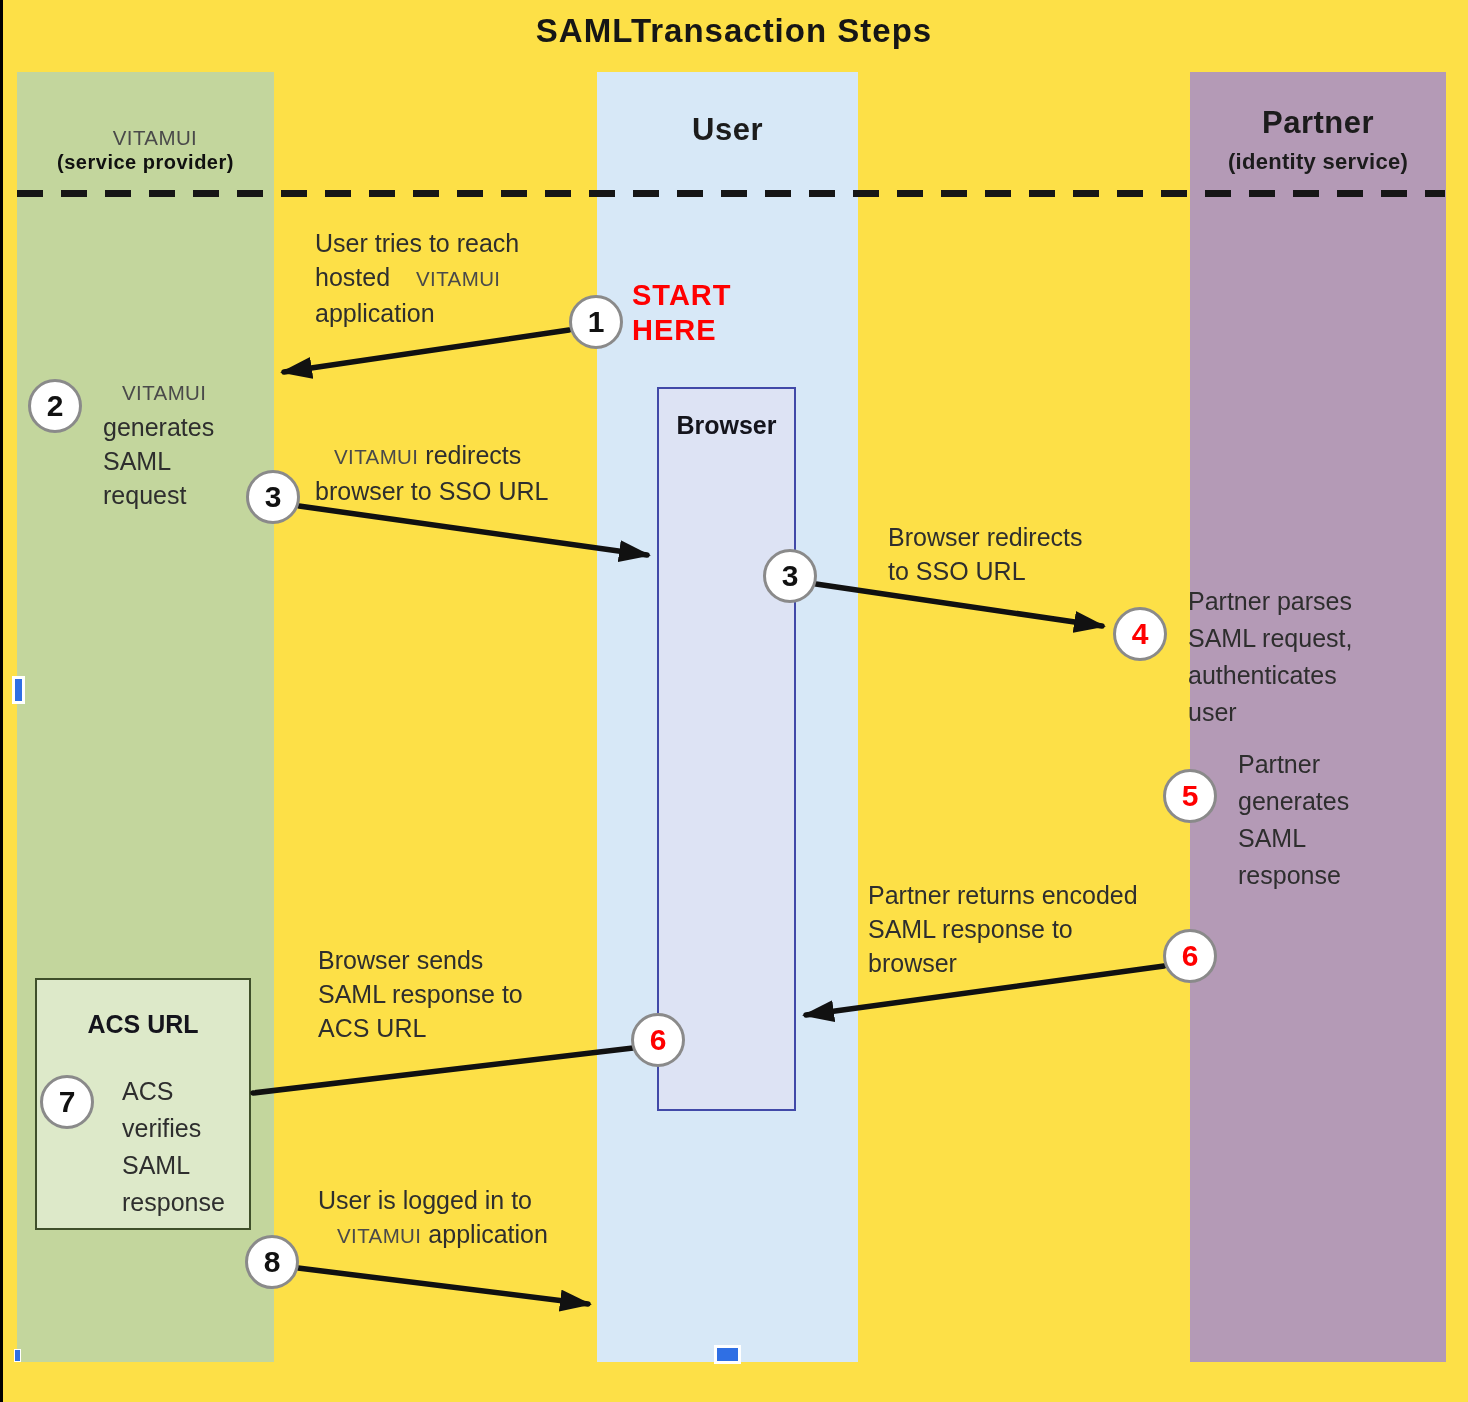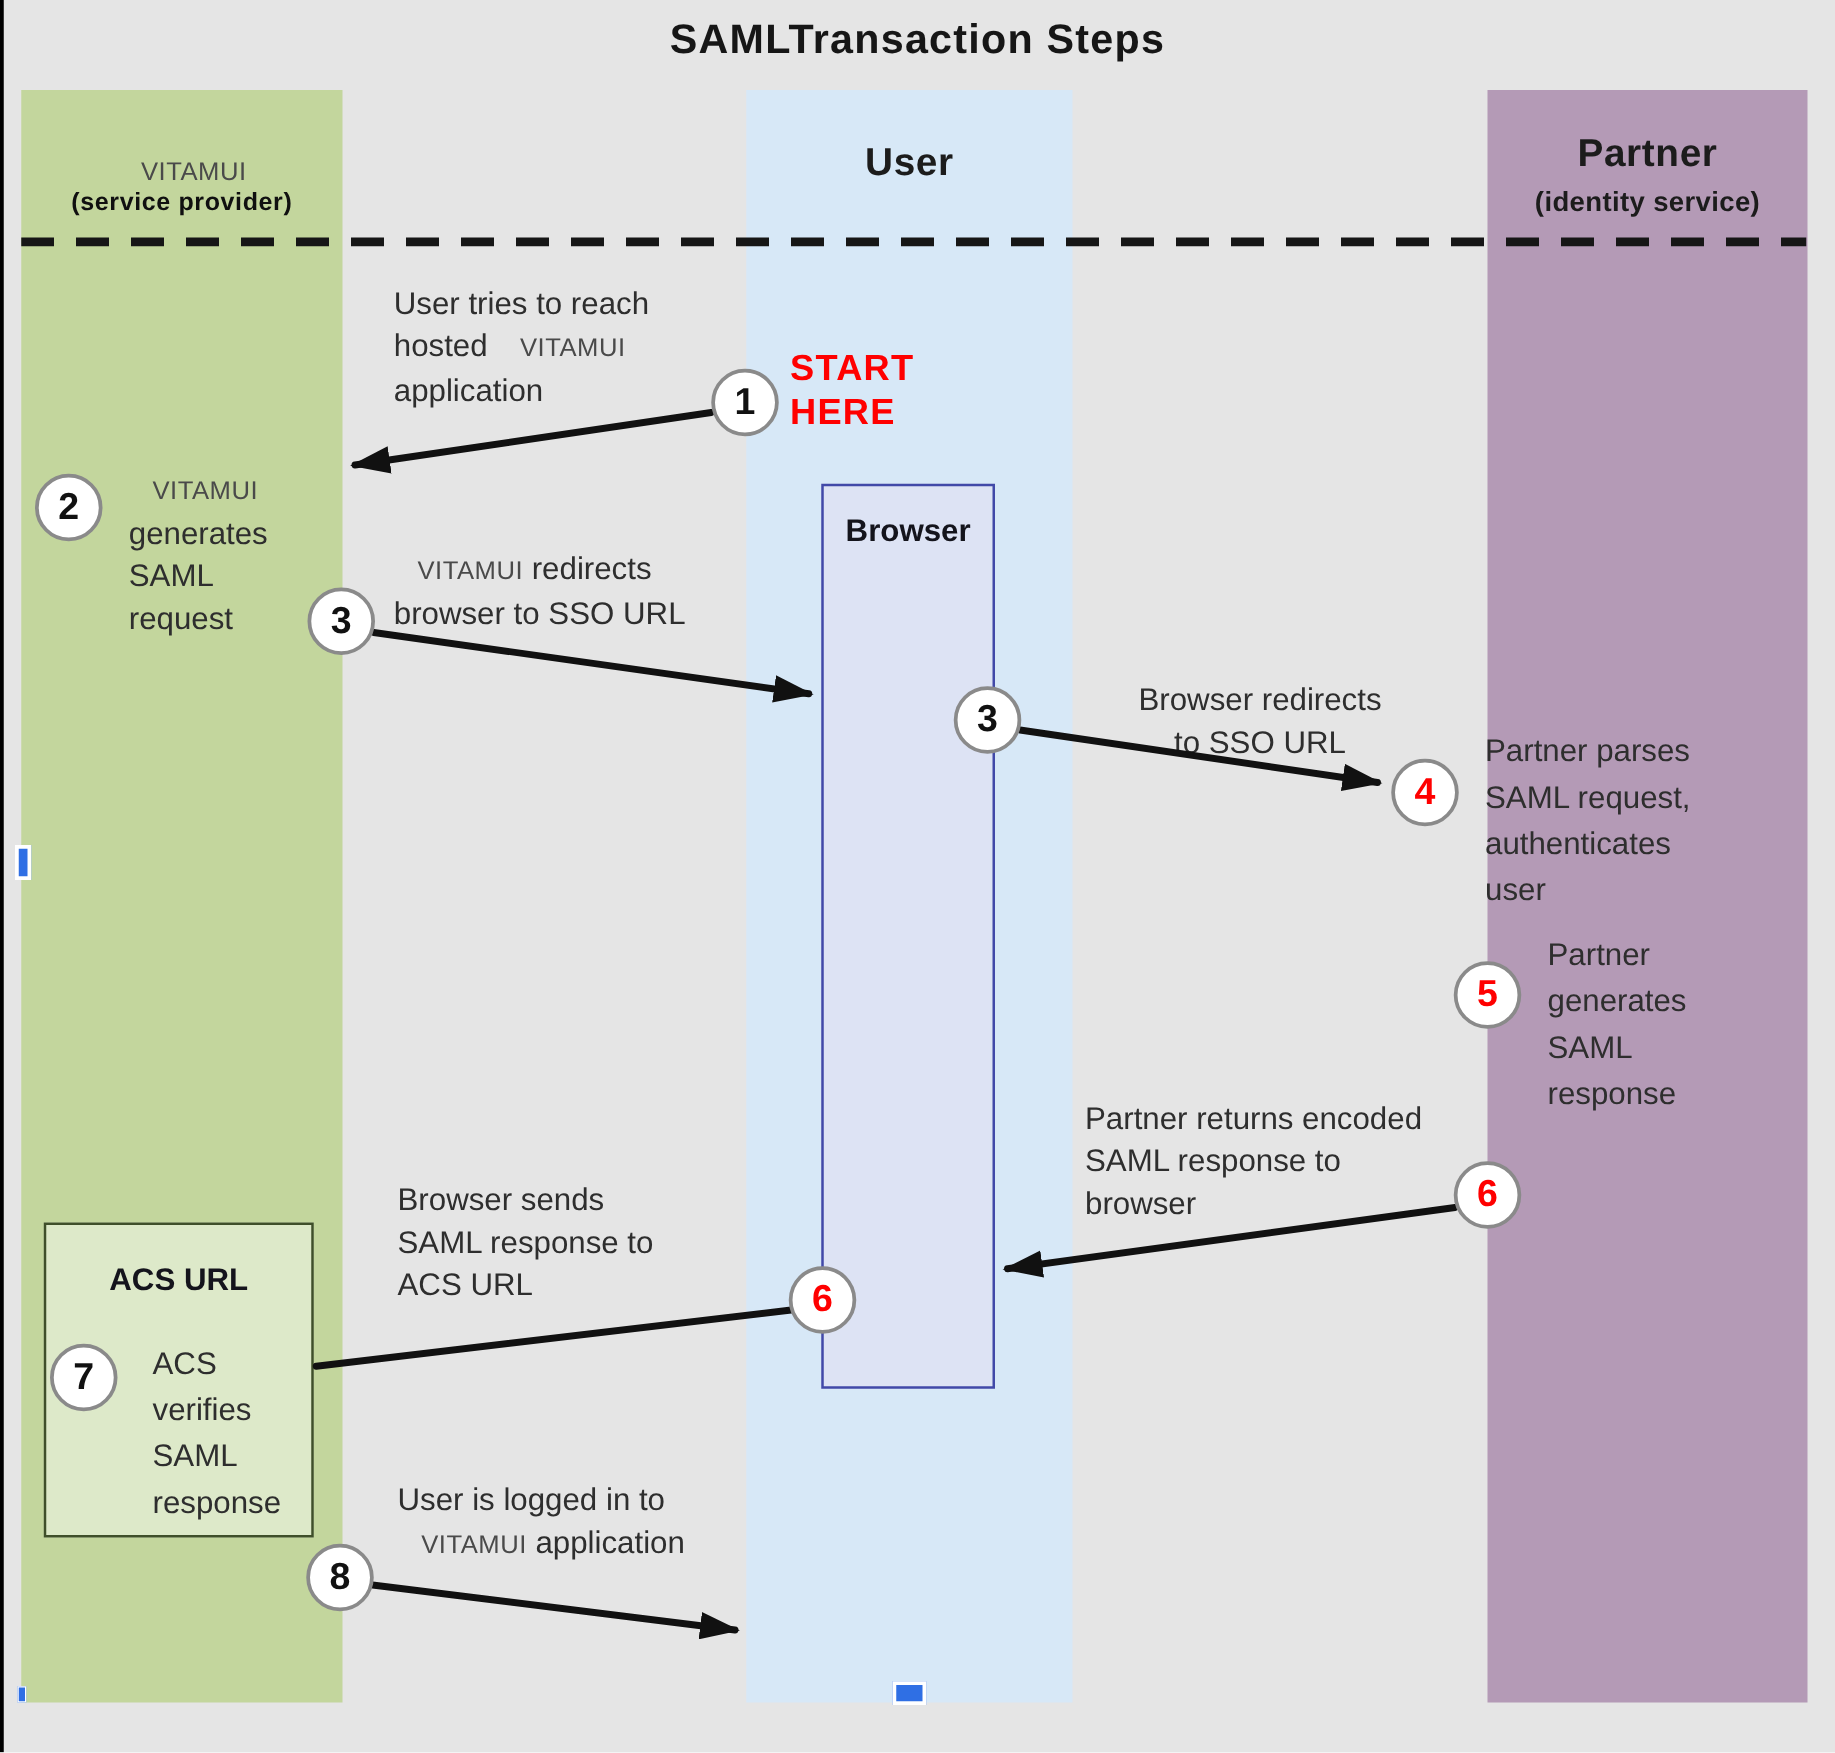--- a/index.html
+++ b/index.html
@@ -1,21 +1,21 @@
 <!DOCTYPE html>
 <html style="--red: #ff0000; --lane-green: #c3d69d; --lane-blue: #d7e8f7; --lane-purple: #b49ab6; --browser-fill: #dde3f4; --browser-border: #4149a8; --acs-fill: #dde9c9; --acs-border: #3f4f2a; --arrow: #111111; --circle-border: #8a8a8a; --selection-blue: #2f6fe4;"><head>
 <meta charset="utf-8">
 <style>
   :root{
     --red:#ff0000; --lane-green:#c3d69d; --lane-blue:#d7e8f7; --lane-purple:#b49ab6;
     --browser-fill:#dde3f4; --browser-border:#4149a8; --acs-fill:#dde9c9; --acs-border:#3f4f2a;
     --arrow:#111111; --circle-border:#8a8a8a; --selection-blue:#2f6fe4;
   }
   html,body{margin:0;padding:0;background:#fff;}
-  .canvas{position:relative;width:1468px;height:1402px;background:#e5e5e5;overflow:hidden;
+  .canvas{position:relative;width:1468px;height:1402px;background:#fde047;overflow:hidden;
           font-family:"Liberation Sans", sans-serif;color:#1c1c1c;}
   .left-border{position:absolute;left:0;top:0;width:3px;height:1402px;background:#000;}
   .title{position:absolute;top:12px;left:0;width:100%;margin:0;text-align:center;
          font-size:33px;font-weight:bold;letter-spacing:1px;color:#161616;}
   .lane{position:absolute;top:72px;height:1290px;}
   .lane-green{left:17px;width:257px;background:var(--lane-green);}
   .lane-blue{left:597px;width:261px;background:var(--lane-blue);}
   .lane-purple{left:1190px;width:256px;background:var(--lane-purple);}
   .dashed-line{position:absolute;left:17px;top:190px;width:1428px;height:7px;
       background:repeating-linear-gradient(90deg,#161616 0 26px,transparent 26px 44px);z-index:3;}
@@ -36,21 +36,21 @@
   .acs-label{margin-top:30px;}
   .arrows{position:absolute;left:0;top:0;z-index:4;pointer-events:none;}
   .arrows line{stroke:var(--arrow);stroke-width:5.5;stroke-linecap:round;}
   .arrows marker path{fill:var(--arrow);}
   .circle{position:absolute;width:54px;height:54px;border-radius:50%;background:#fff;
       border:3px solid var(--circle-border);box-sizing:border-box;display:flex;align-items:center;
       justify-content:center;font-size:30px;font-weight:bold;color:#111;z-index:5;}
   .circle.red{color:var(--red);}
   .note{position:absolute;font-size:25px;line-height:34px;color:#2e2e2e;white-space:nowrap;z-index:3;}
   .note.lh-lg{line-height:37px;}
-  .note.right{text-align:center;margin-top:23px;}
+  .note.right{text-align:left;}
   .brand{font-size:0.82em;color:#4a4a4a;letter-spacing:0.4px;margin-left:19px;}
   .start-here{position:absolute;left:632px;top:278px;font-size:29px;font-weight:bold;line-height:35px;
       color:var(--red);letter-spacing:1px;z-index:5;}
   .mark{position:absolute;z-index:6;box-sizing:content-box;}
   .caret-left{left:12px;top:676px;width:7px;height:22px;background:var(--selection-blue);border:3px solid #fff;}
   .caret-bottom{left:14px;top:1349px;width:5px;height:11px;background:var(--selection-blue);border:1px solid #fff;}
   .handle{left:714px;top:1345px;width:21px;height:13px;background:var(--selection-blue);border:3px solid #fff;}
 </style>
 </head>
 <body>

